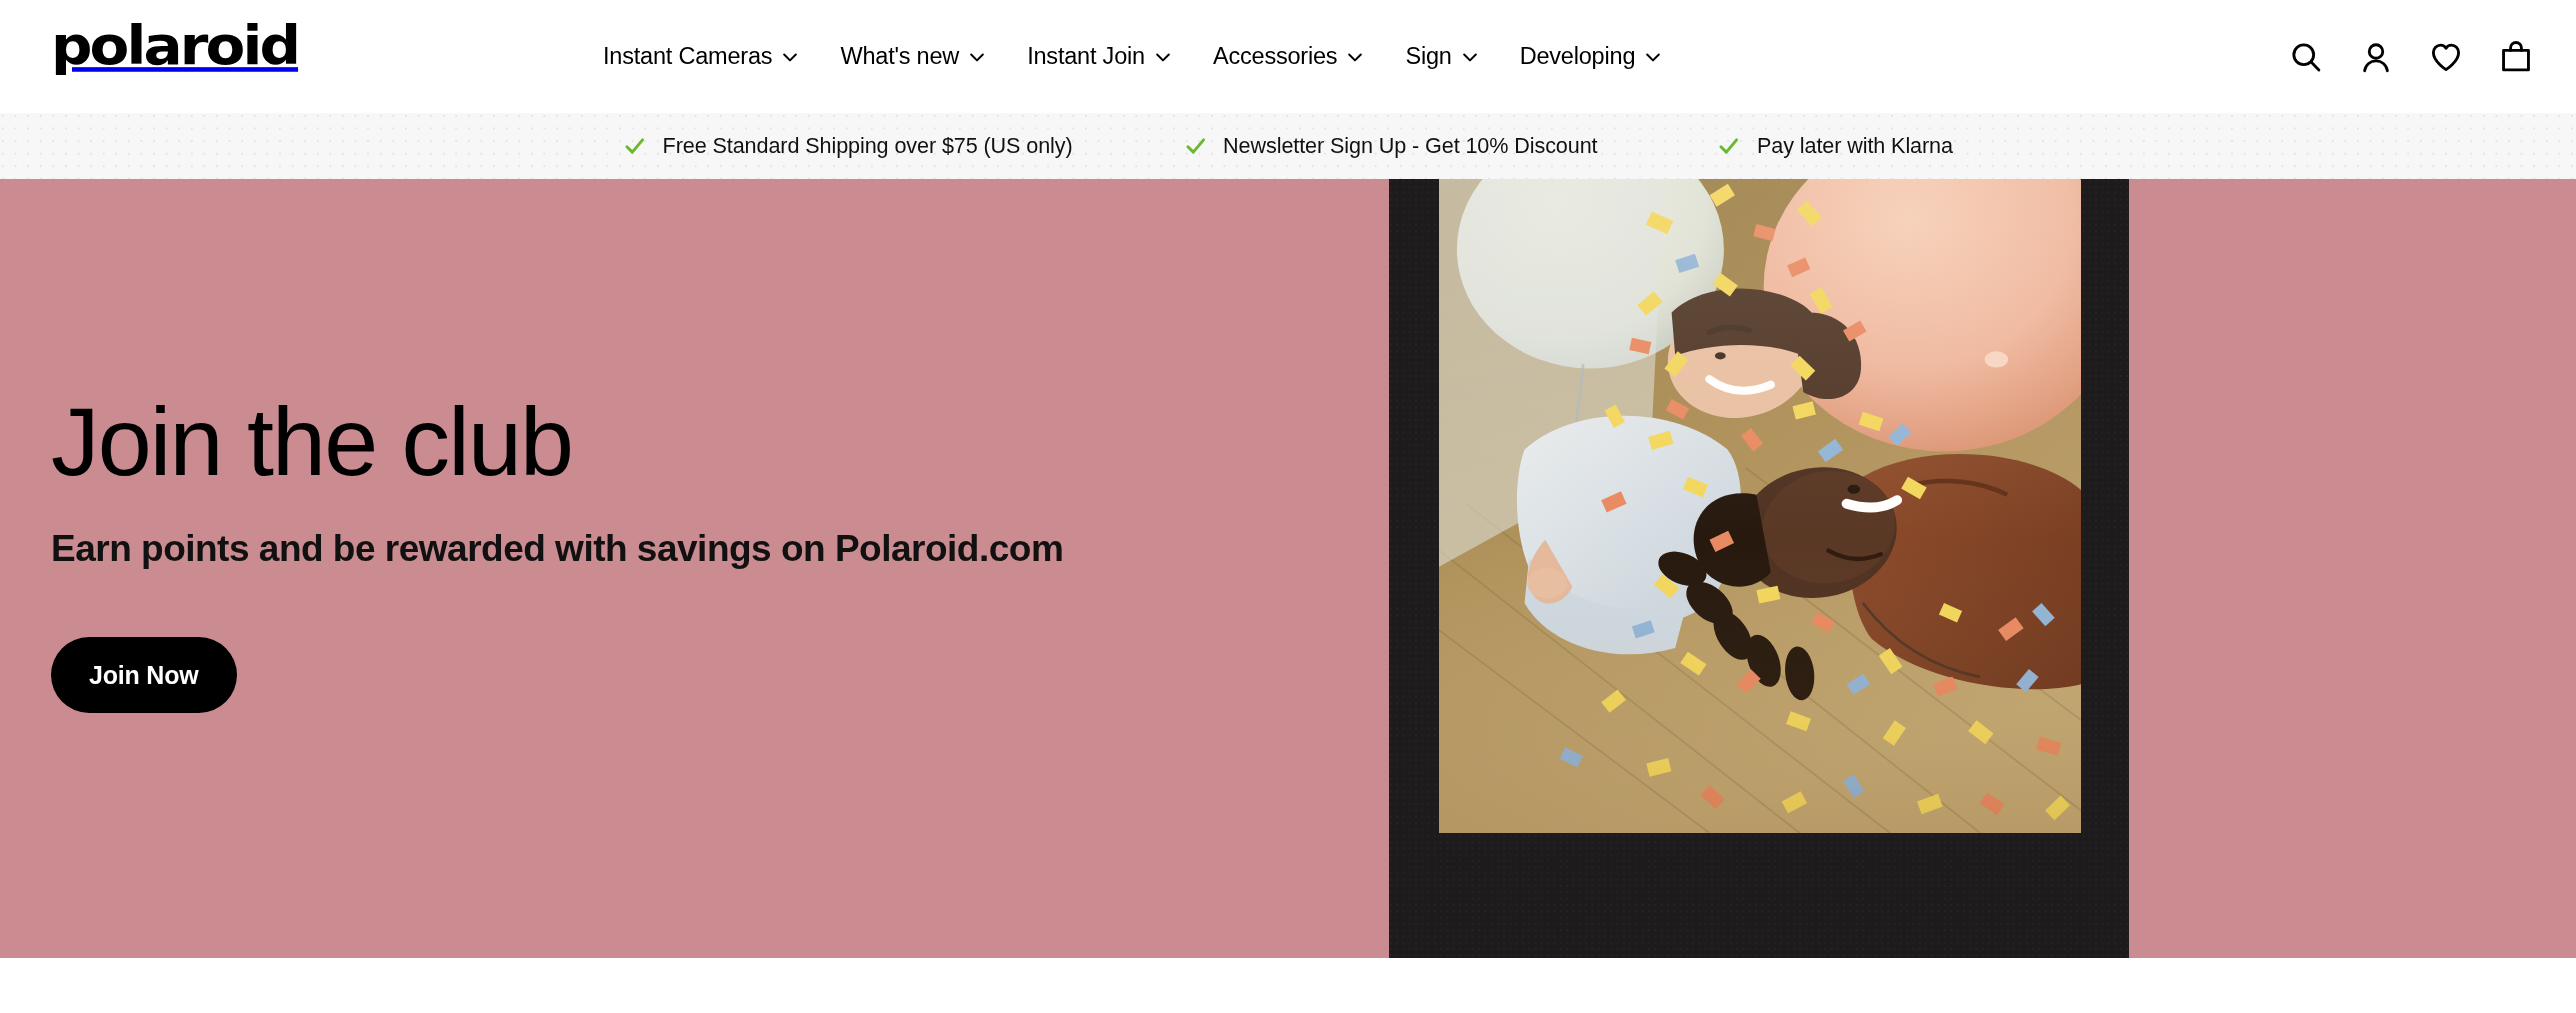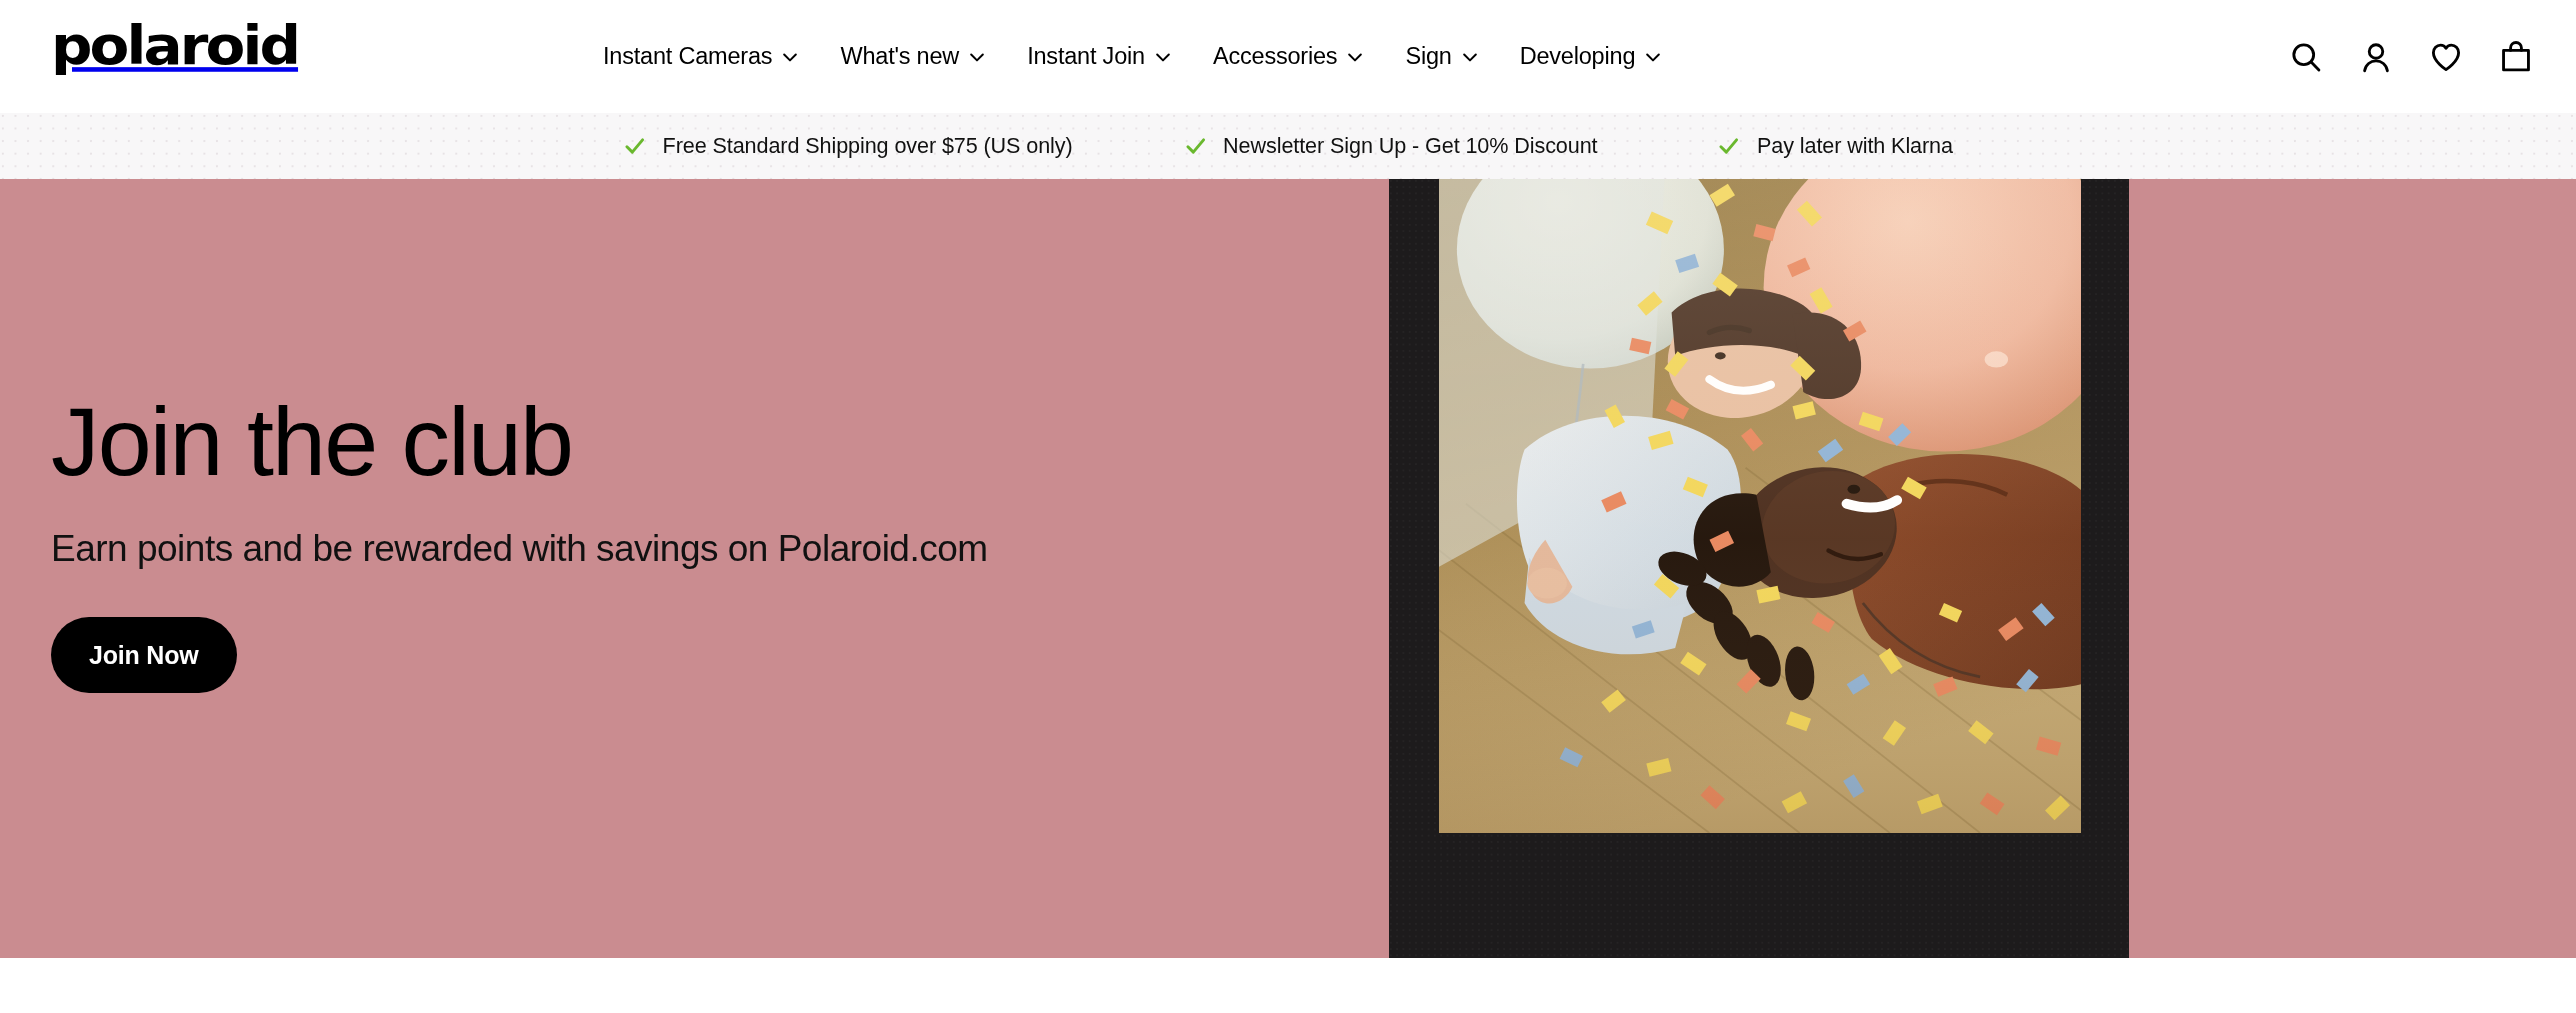--- a/index.html
+++ b/index.html
@@ -125,27 +125,27 @@
     font-size:97px;
     font-weight:300;
     color:#000000;
     line-height:1.0;
     letter-spacing:-1.8px;
     white-space:nowrap;
   }
   .hero-sub {
     margin-top:38px;
     font-size:37px;
-    font-weight:400;
+    font-weight:700;
     color:#111111;
     letter-spacing:-0.5px;
     white-space:nowrap;
   }
   .hero-btn {
-    margin-top:47px;
+    margin-top:67px;
     display:inline-flex;
     align-items:center;
     justify-content:center;
     height:76px;
     padding:0 38px;
     background:#000000;
     color:#ffffff;
     border:none;
     border-radius:38px;
     font-family:"Liberation Sans", sans-serif;

